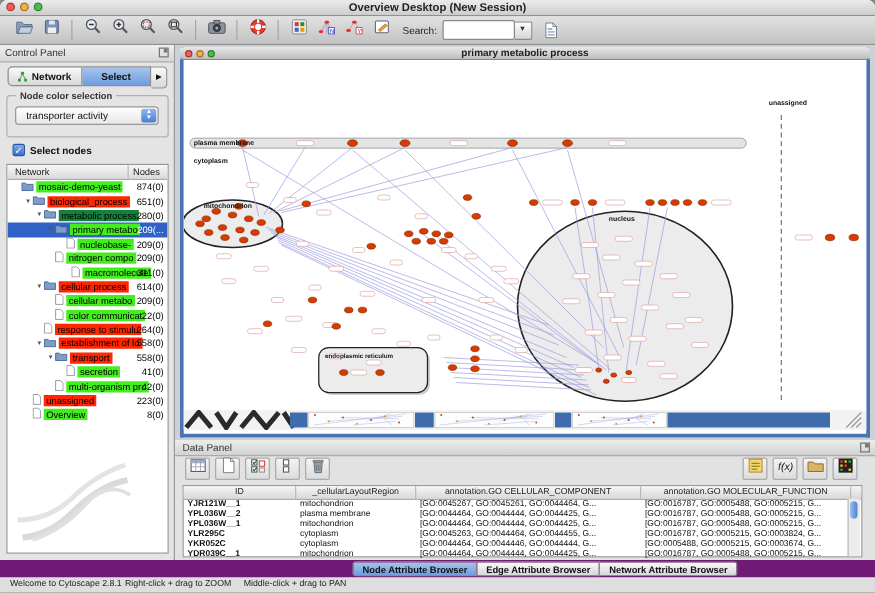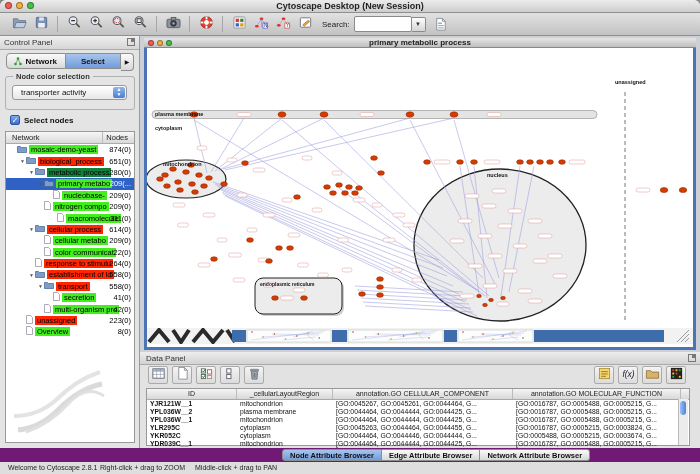--- a/index.html
+++ b/index.html
@@ -107,21 +107,21 @@
 <body>
 
 <div id="window">
 
   <div class="titlebar">
     <div class="lights">
       <span class="light" style="background:#f25c53"></span>
       <span class="light" style="background:#f6b03e"></span>
       <span class="light" style="background:#46c148"></span>
     </div>
-    <div class="title">Cytoscape Desktop (New Session)</div>
+    <div class="title">Overview Desktop (New Session)</div>
   </div>
 
   <div class="toolbar">
     <span id="toolbar-icons" style="display:flex;align-items:center">
         <span class="tbtn">
           <span><svg width="15" height="15" viewBox="0 0 16 16">
               <path d="M1.5 4h4.5l1.5 2h7v2H7L5 13.5H1.5z" fill="#8aa0b8" stroke="#5a708a" stroke-width=".8"></path>
               <path d="M4.5 8h10.5l-2 5.5H2.5z" fill="#c2d0de" stroke="#5a708a" stroke-width=".8"></path>
             </svg></span>
         </span>

